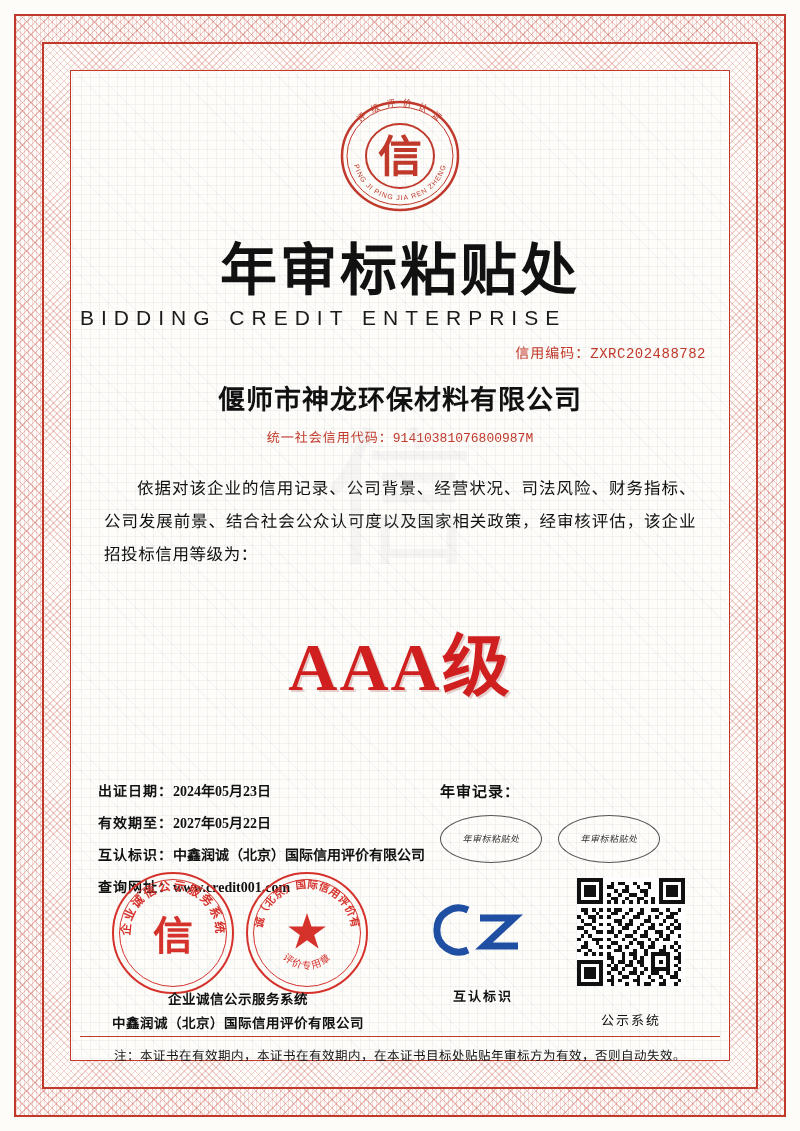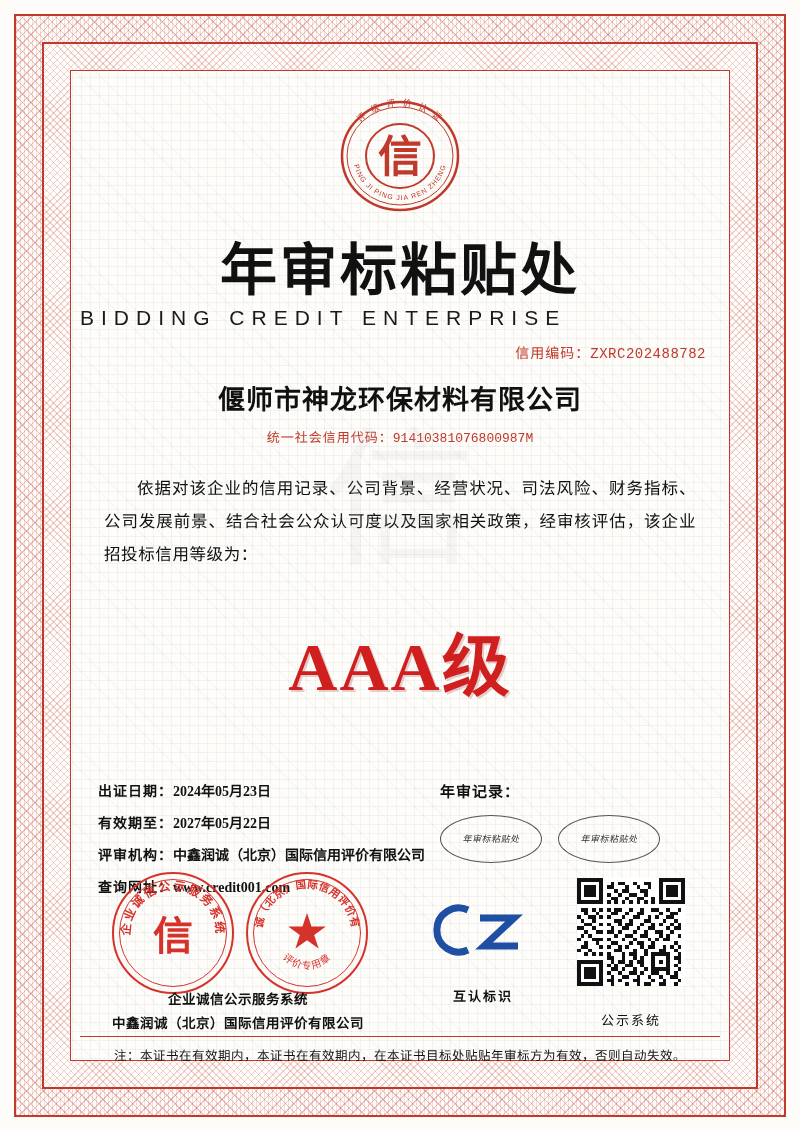--- a/index.html
+++ b/index.html
@@ -370,21 +370,21 @@
 
     <div class="details-row">
       <div class="details-left">
         <div class="line">
           <span class="k">出证日期：</span><span class="v">2024年05月23日</span>
         </div>
         <div class="line">
           <span class="k">有效期至：</span><span class="v">2027年05月22日</span>
         </div>
         <div class="line">
-          <span class="k">评审机构：</span><span class="v">中鑫润诚（北京）国际信用评价有限公司</span>
+          <span class="k">互认标识：</span><span class="v">中鑫润诚（北京）国际信用评价有限公司</span>
         </div>
         <div class="line">
           <span class="k">查询网址：</span><span class="v mono">www.credit001.com</span>
         </div>
       </div>
 
       <div class="details-right">
         <div class="annual-title">年审记录：</div>
         <div class="annual-slots">
           <div class="slot">年审标粘贴处</div>

